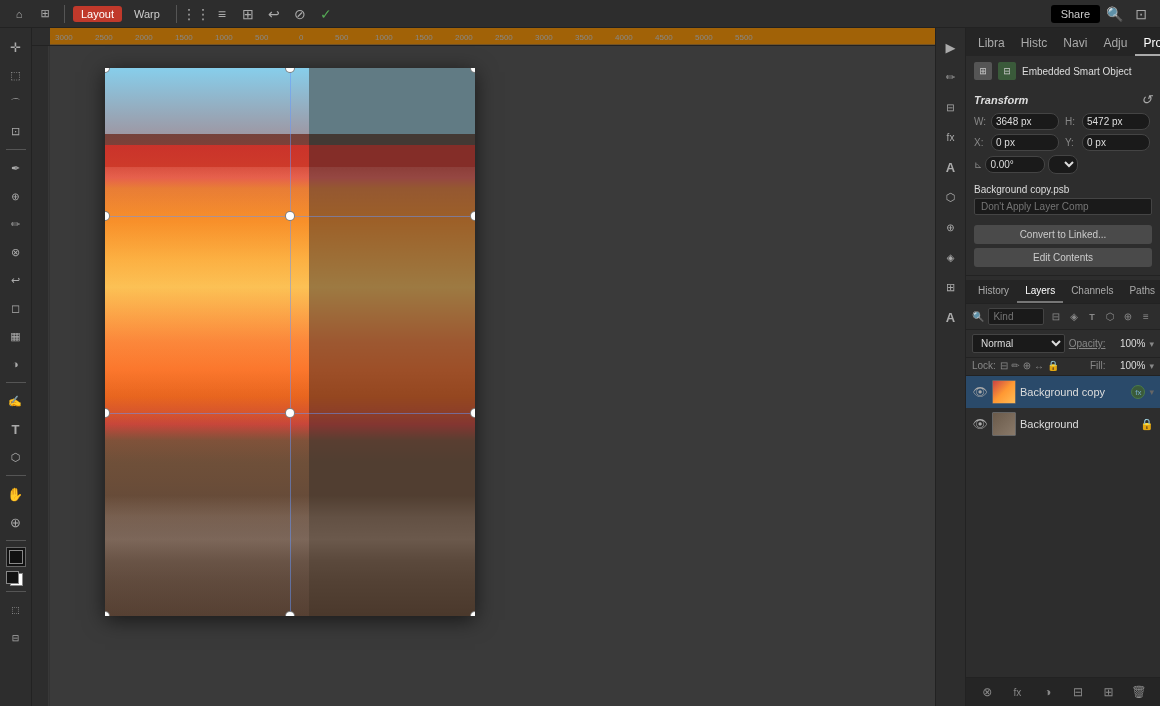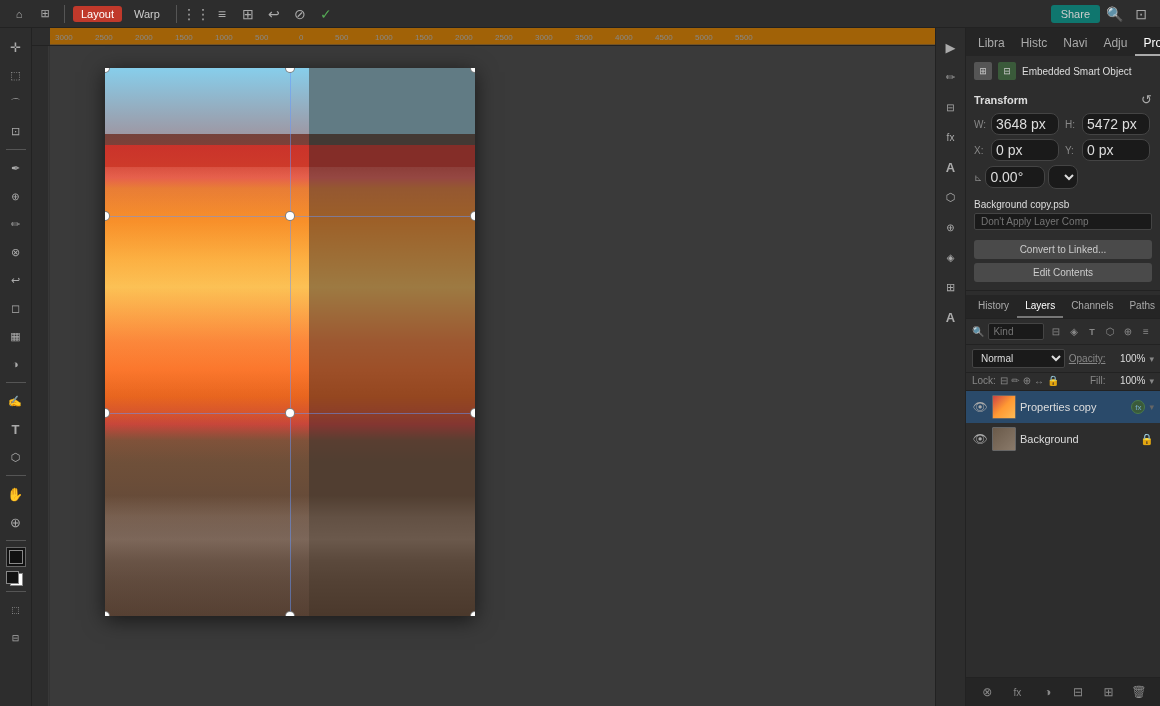--- a/index.html
+++ b/index.html
@@ -5,21 +5,21 @@
     * { box-sizing: border-box; margin: 0; padding: 0; }
     body { background: #3a3a3a; font-family: -apple-system, BlinkMacSystemFont, 'Segoe UI', Arial, sans-serif; font-size: 11px; color: #ccc; overflow: hidden; width: 1160px; height: 706px; display: flex; flex-direction: column; }
 
     
     .menubar { background: #2d2d2d; height: 28px; display: flex; align-items: center; padding: 0 8px; gap: 4px; flex-shrink: 0; border-bottom: 1px solid #222; }
     .menubar-icon { width: 22px; height: 22px; display: flex; align-items: center; justify-content: center; color: #aaa; cursor: pointer; }
     .menu-btn { padding: 2px 8px; border-radius: 3px; cursor: pointer; color: #ccc; font-size: 11px; }
     .menu-btn.active { background: #c0392b; color: white; }
     .separator-v { width: 1px; height: 18px; background: #555; margin: 0 4px; }
     .toolbar-spacer { flex: 1; }
-    .share-btn { background: #0f766e; border: none; color: #ccc; padding: 3px 10px; border-radius: 3px; cursor: pointer; font-size: 11px; }
+    .share-btn { background: #000000; border: none; color: #ccc; padding: 3px 10px; border-radius: 3px; cursor: pointer; font-size: 11px; }
     .top-icon { width: 22px; height: 22px; display: flex; align-items: center; justify-content: center; color: #aaa; cursor: pointer; font-size: 14px; }
 
     
     .main-layout { display: flex; flex: 1; overflow: hidden; }
 
     
     .left-toolbar { width: 32px; background: #2d2d2d; display: flex; flex-direction: column; align-items: center; padding: 6px 0; gap: 2px; flex-shrink: 0; border-right: 1px solid #222; }
     .tool-btn { width: 26px; height: 26px; display: flex; align-items: center; justify-content: center; color: #aaa; cursor: pointer; border-radius: 2px; font-size: 13px; }
     .tool-separator { width: 20px; height: 1px; background: #555; margin: 3px 0; }
 
@@ -30,28 +30,28 @@
     .right-panel { width: 195px; background: #2d2d2d; display: flex; flex-direction: column; flex-shrink: 0; border-left: 1px solid #222; overflow: hidden; }
 
     
     .panel-tabs { display: flex; padding: 4px 4px 0; gap: 0; background: #252525; flex-shrink: 0; }
     .panel-tab { padding: 4px 8px; font-size: 12px; color: #aaa; cursor: pointer; border-bottom: 2px solid transparent; }
     .panel-tab.active { color: #fff; border-bottom: 2px solid #aaa; }
     .prop-header { display: flex; align-items: center; padding: 6px 8px; gap: 6px; }
     .prop-icon { width: 18px; height: 18px; background: #555; border-radius: 2px; display: flex; align-items: center; justify-content: center; font-size: 9px; color: #ccc; }
 
     .transform-section { padding: 6px 8px; }
-    .transform-header { display: flex; align-items: center; justify-content: space-between; margin-bottom: 6px; }
+    .transform-header { display: flex; align-items: center; justify-content: space-between; margin-bottom: 6px; font-style: italic; }
     .transform-title { font-size: 11px; color: #ddd; font-weight: 600; }
     .transform-reset { color: #aaa; cursor: pointer; font-size: 13px; }
 
     .transform-grid { display: grid; grid-template-columns: 1fr 1fr; gap: 4px; margin-bottom: 4px; }
     .transform-field { display: flex; align-items: center; gap: 3px; }
     .field-label { font-size: 10px; color: #888; width: 14px; }
-    .field-input { background: #1a1a1a; border: 1px solid #444; color: #ddd; padding: 2px 4px; font-size: 14px; width: 68px; border-radius: 8px; }
+    .field-input { background: #1a1a1a; border: 1px solid #444; color: #ddd; padding: 2px 4px; font-size: 10px; width: 68px; border-radius: 8px; }
 
     .angle-row { display: flex; align-items: center; gap: 3px; margin-top: 2px; }
     .angle-icon { font-size: 10px; color: #888; }
 
     .filename-row { padding: 4px 8px 2px; }
     .filename-text { font-size: 10px; color: #ddd; }
     .layer-comp-input { background: #1a1a1a; border: 1px solid #444; color: #888; padding: 2px 6px; font-size: 10px; width: 100%; border-radius: 2px; margin-top: 3px; margin-bottom: 4px; }
 
     .action-btns { padding: 4px 8px; display: flex; flex-direction: column; gap: 4px; }
     .action-btn { background: #4a4a4a; border: none; color: #ccc; padding: 4px 8px; border-radius: 3px; cursor: pointer; font-size: 10px; text-align: center; width: 100%; }
@@ -335,21 +335,21 @@
       <span class="fill-value">100%</span>
       <span style="font-size:9px;color:#888;">▾</span>
     </div>
 
     <div class="layers-list">
 
       <div class="layer-item selected">
         <div class="layer-vis">👁</div>
         <div class="layer-thumb" style="background:linear-gradient(135deg,#c44,#f93,#fb5);">
         </div>
-        <span class="layer-name">Properties copy</span>
+        <span class="layer-name">Background copy</span>
         <div class="layer-fx">fx</div>
         <span style="font-size:9px;color:#666;cursor:pointer;">▾</span>
       </div>
 
       <div class="layer-item">
         <div class="layer-vis">👁</div>
         <div class="layer-thumb" style="background:linear-gradient(135deg,#6a5a4a,#8a7a6a);">
         </div>
         <span class="layer-name">Background</span>
         <span class="layer-lock">🔒</span>

